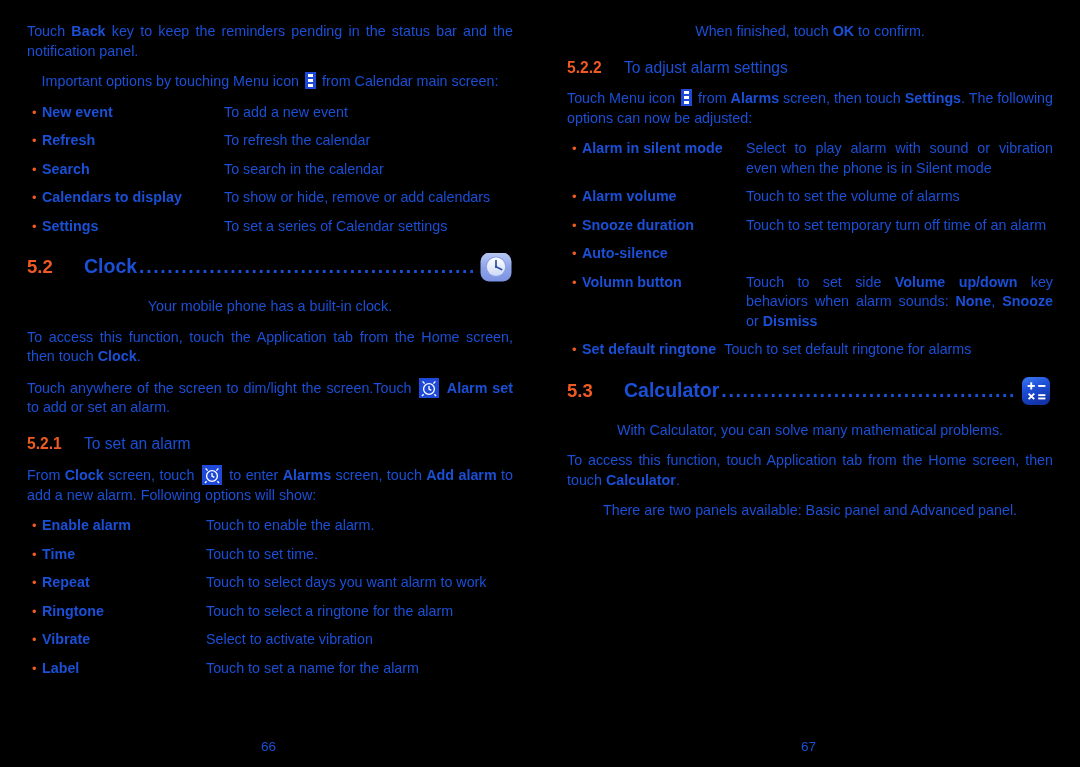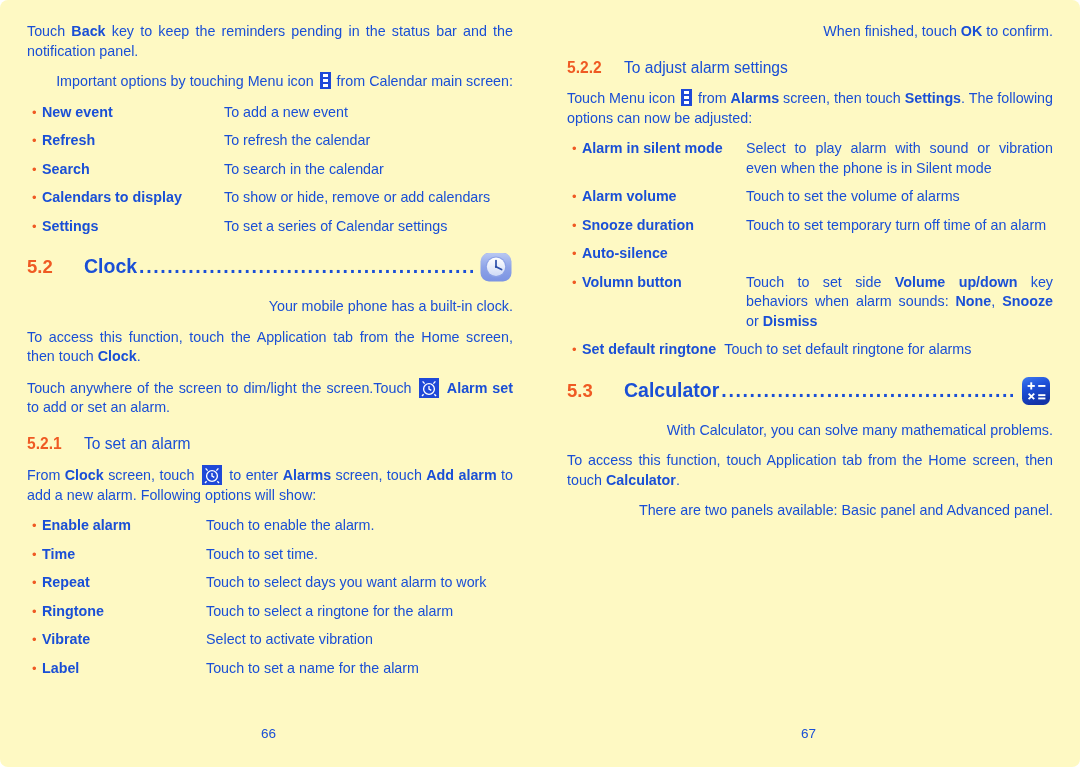--- a/index.html
+++ b/index.html
@@ -5,42 +5,41 @@
   * { box-sizing: border-box; }
   html, body {
     margin: 0; padding: 0;
     width: 1080px; height: 767px;
     background: #ffffff;
     font-family: "Liberation Sans", sans-serif;
   }
   .page {
     position: relative;
     width: 1080px; height: 767px;
-    background: #fef9c3;
+    background: #000000;
     overflow: hidden;
-    border-radius: 8px;
   }
   .col {
     position: absolute;
     top: 22px;
     width: 486px;
     color: #1a4fd6;
     font-size: 14.3px;
     line-height: 19.5px;
   }
   .col-left  { left: 27px; }
   .col-right { left: 567px; width: 486px; }
 
   p.para {
     margin: 0 0 11px 0;
     color: #1a4fd6;
     text-align: justify;
     text-justify: inter-word;
   }
-  p.para.nojust { text-align: right; }
+  p.para.nojust { text-align: center; }
   b, .b { font-weight: bold; color: #1a4fd6; }
 
   
   .sec-head {
     display: flex;
     align-items: center;
     margin: 14px 0 13px 0;
     min-height: 34px;
   }
   .sec-num {
@@ -147,21 +146,21 @@
     vertical-align: -5px;
     width: 20px; height: 20px;
     background: #1f49d8;
     margin: 0 3px;
   }
   .ic-alarm svg { display: block; }
 
   
   .pagenum {
     position: absolute;
-    bottom: 26px;
+    bottom: 13px;
     color: #1a4fd6;
     font-size: 13.5px;
   }
   .pagenum-left  { left: 261px; }
   .pagenum-right { left: 801px; }
 </style>
 </head>
 <body>
 
 <div class="page">

